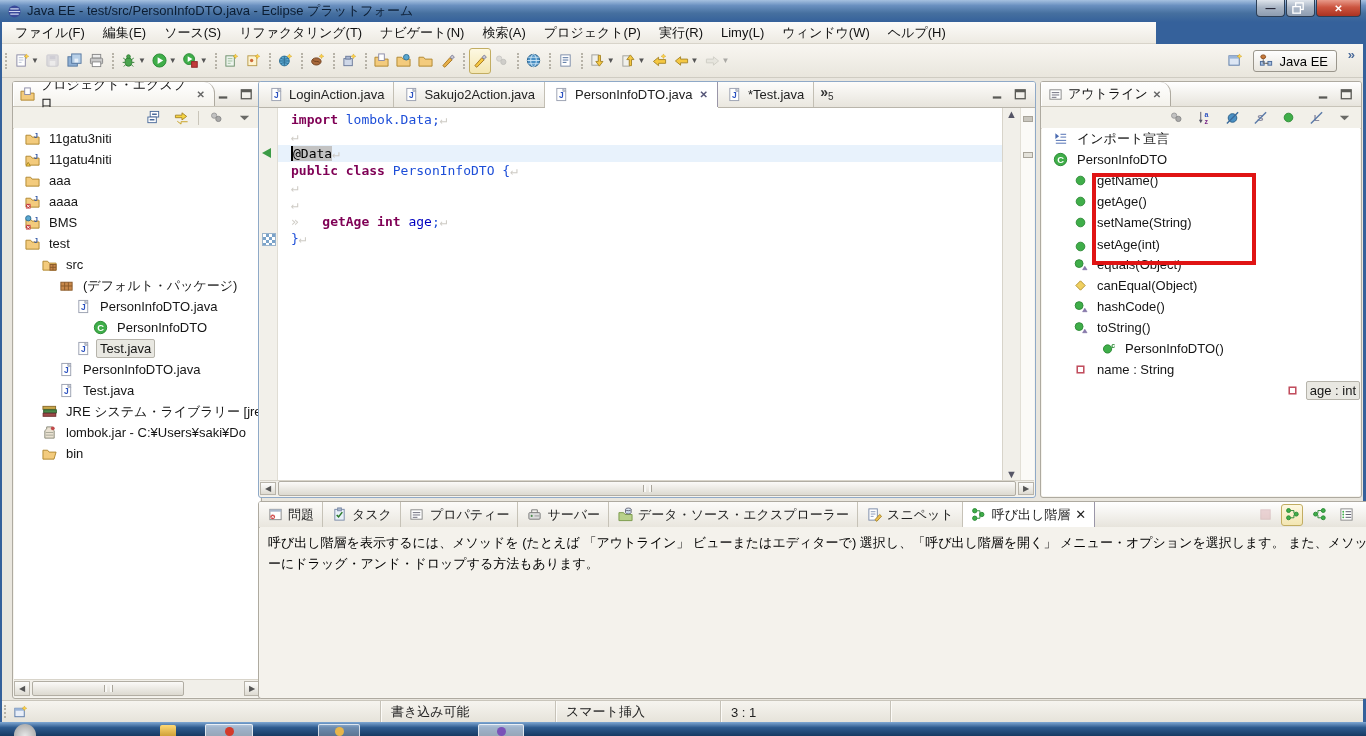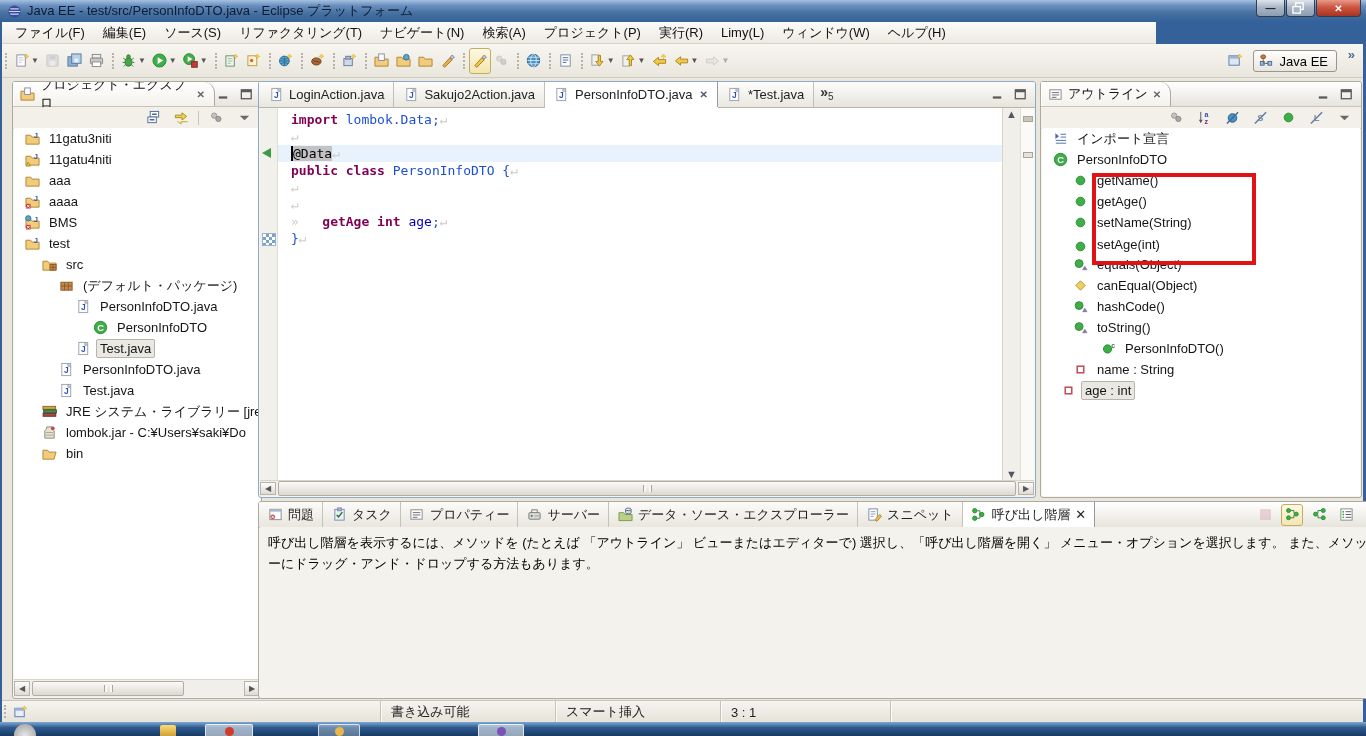--- a/index.html
+++ b/index.html
@@ -901,21 +901,21 @@
           <span class="lbl">PersonInfoDTO()</span>
         </div>
         <div class="titem" style="padding-left: 30px;">
           <span class="icon ticon">
             <svg width="15" height="15" viewBox="0 0 16 16">
               <rect x="4.5" y="4.5" width="7" height="7" fill="#fff" stroke="#c04a5a" stroke-width="1.6"></rect>
             </svg>
           </span>
           <span class="lbl">name : String</span>
         </div>
-        <div class="titem sel" style="padding-left: 18px;">
+        <div class="titem sel" style="padding-left: 26px; justify-content: flex-end;">
           <span class="icon ticon">
             <svg width="15" height="15" viewBox="0 0 16 16">
               <rect x="4.5" y="4.5" width="7" height="7" fill="#fff" stroke="#c04a5a" stroke-width="1.6"></rect>
             </svg>
           </span>
           <span class="lbl">age : int</span>
         </div>
       </div>
     <div class="redbox" style="left:51px;top:91px;width:156px;height:84px;"></div>
   </div>

